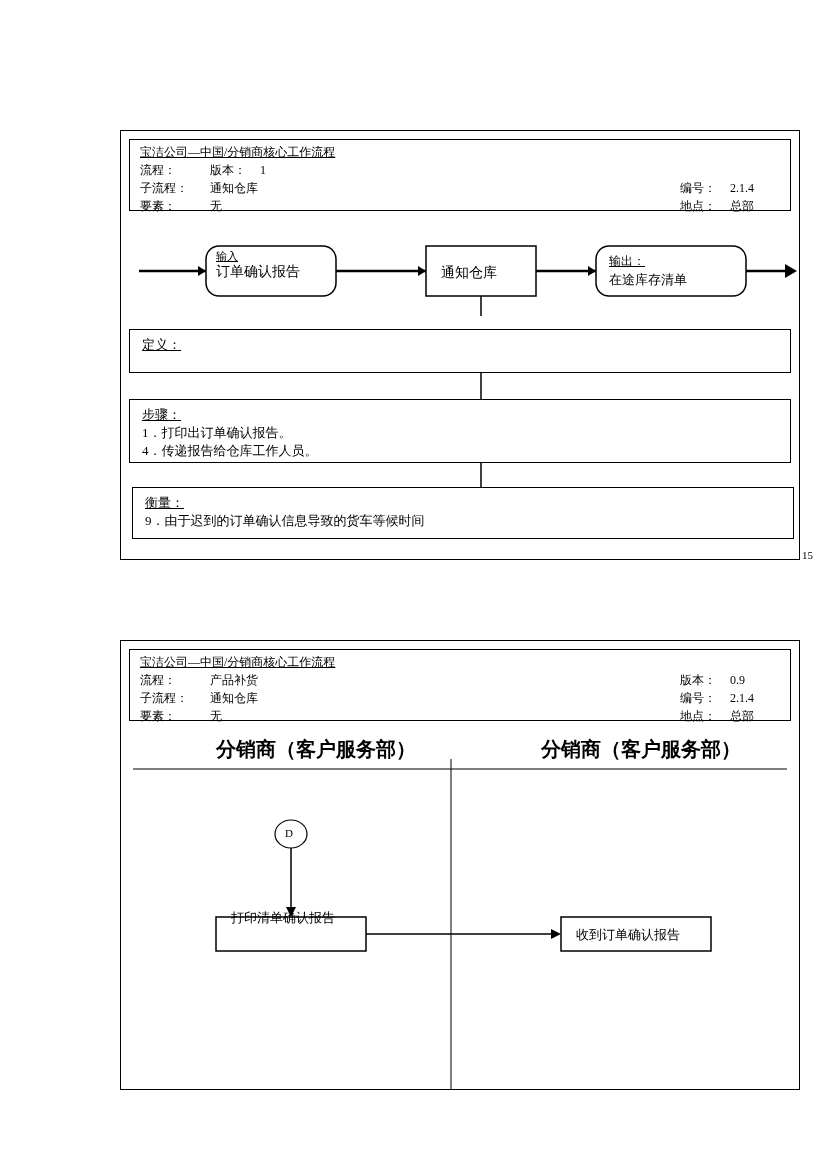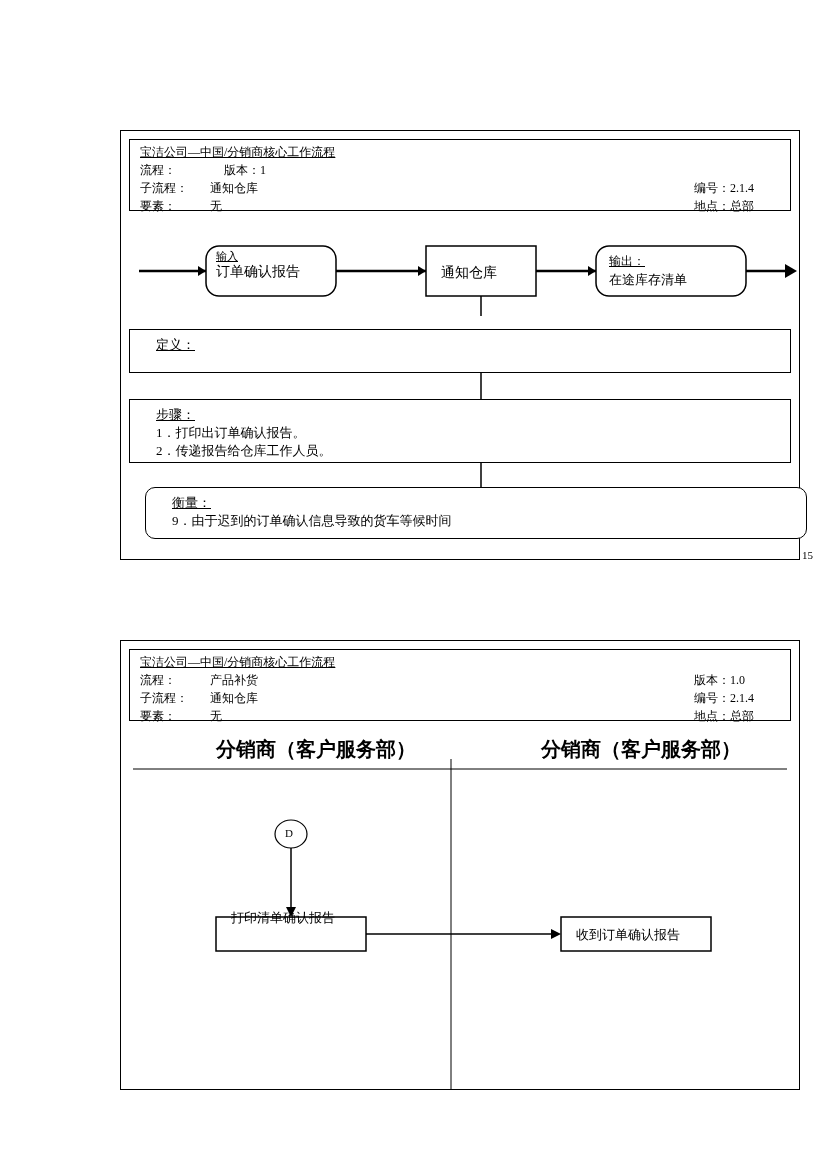--- a/index.html
+++ b/index.html
@@ -26,27 +26,27 @@
   }
   .hdr-row {
     display: flex;
     font-size: 12px;
     line-height: 1.5;
   }
   .hdr-left {
     width: 70px;
   }
   .hdr-mid { flex: 1; }
-  .hdr-right-lbl { width: 50px; text-align: right; }
+  .hdr-right-lbl { width: 50px; text-align: left; }
   .hdr-right-val { width: 50px; text-align: left; }
   .box {
     position: absolute;
     border: 1.5px solid #000;
     box-sizing: border-box;
-    padding: 6px 26px;
+    padding: 6px 12px;
     font-size: 13px;
     background: #fff;
   }
   .sec-label {
     text-decoration: underline;
     font-size: 13px;
   }
   .page-num {
     position: absolute;
     font-size: 11px;
@@ -119,44 +119,44 @@
       <span class="sec-label">定义：</span><br>
     </div>
 
     <svg style="position:absolute; left:358px; top:242px; width:4px; height:28px;">
       <line x1="2" y1="0" x2="2" y2="28" stroke="#000" stroke-width="1.5"></line>
     </svg>
 
     <div class="box" style="left:8px; top:268px; width:662px; height:64px;">
       <span class="sec-label">步骤：</span><br>
       <span>1．打印出订单确认报告。</span><br>
-      <span>2．传递报告给仓库工作人员。</span>
+      <span>4．传递报告给仓库工作人员。</span>
     </div>
 
     <svg style="position:absolute; left:358px; top:332px; width:4px; height:26px;">
       <line x1="2" y1="0" x2="2" y2="26" stroke="#000" stroke-width="1.5"></line>
     </svg>
 
-    <div class="box" style="left:24px; top:356px; width:662px; height:52px;border-radius:10px;">
+    <div class="box" style="left:11px; top:356px; width:662px; height:52px;">
       <span class="sec-label">衡量：</span><br>
       <span>9．由于迟到的订单确认信息导致的货车等候时间</span>
     </div>
 
     <div class="page-num" style="right:-14px; bottom:-2px;">15</div>
   </div>
 
   <div class="panel" style="left:120px; top:640px; width:680px; height:450px;">
 
     <div class="box" style="left:8px; top:8px; width:662px; height:72px; padding:4px 10px;">
       <div class="hdr-title">宝洁公司—中国/分销商核心工作流程</div>
       <div class="hdr-row">
         <span class="hdr-left">流程：</span>
         <span class="hdr-mid">产品补货</span>
         <span class="hdr-right-lbl">版本：</span>
-        <span class="hdr-right-val">1.0</span>
+        <span class="hdr-right-val">0.9</span>
       </div>
       <div class="hdr-row">
         <span class="hdr-left">子流程：</span>
         <span class="hdr-mid">通知仓库</span>
         <span class="hdr-right-lbl">编号：</span>
         <span class="hdr-right-val">2.1.4</span>
       </div>
       <div class="hdr-row">
         <span class="hdr-left">要素：</span>
         <span class="hdr-mid">无</span>

